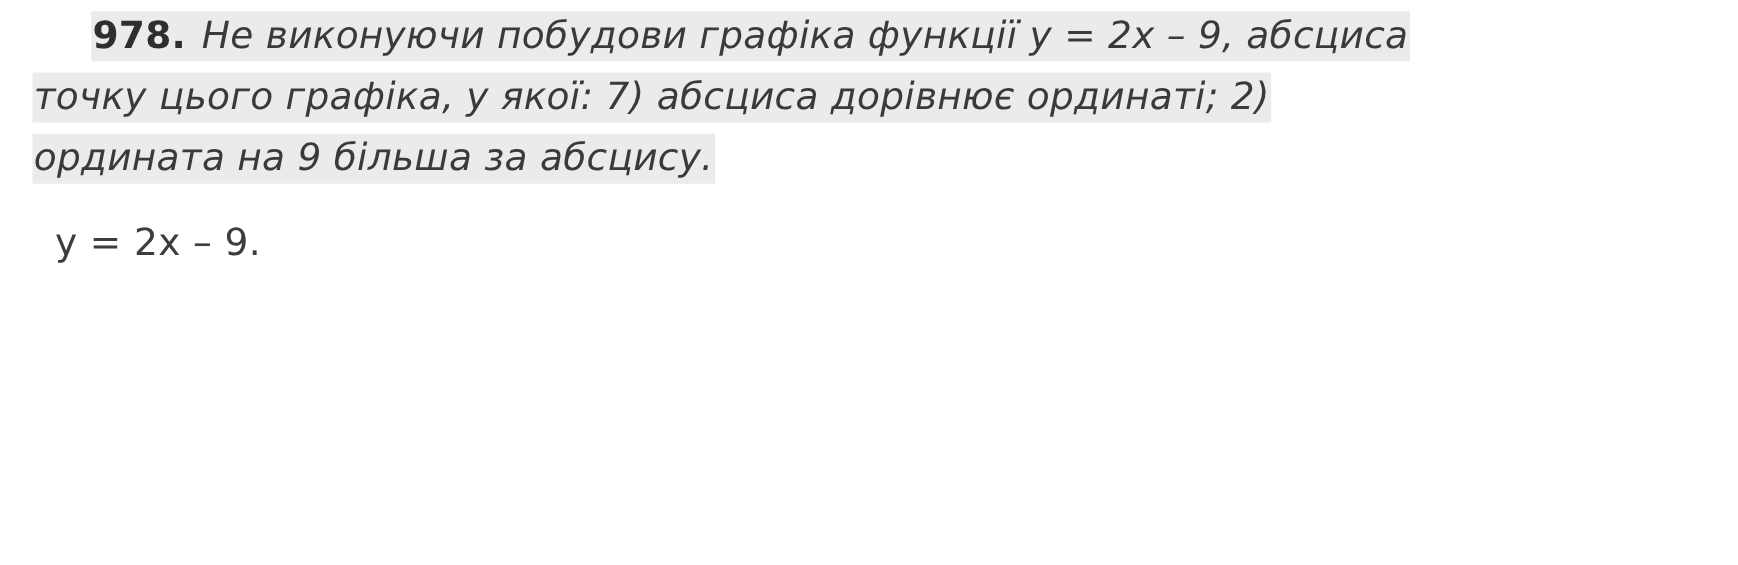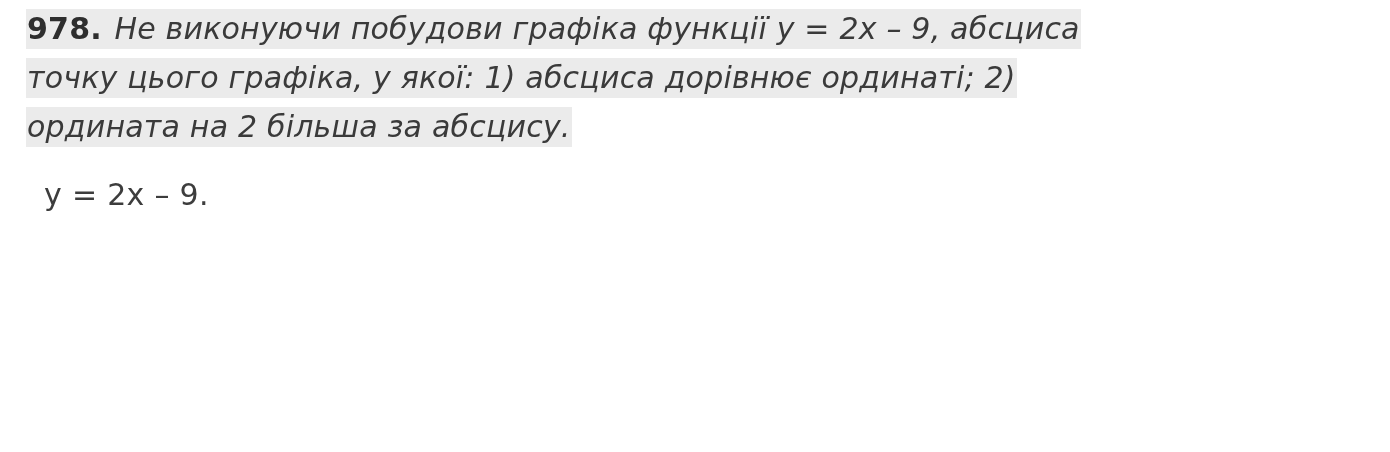--- a/index.html
+++ b/index.html
@@ -36,20 +36,21 @@
     letter-spacing: 0.2px;
   }
   .problem-line .hl {
     background: #ebebeb;
     padding: 2px 1px 3px 1px;
   }
   .problem-number {
     font-weight: bold;
     font-style: normal;
     color: #2e2e2e;
+    margin-left: 47px;
   }
   .solution-block {
     position: absolute;
     left: 44px;
     top: 168px;
     width: 1350px;
   }
   .solution-line {
     display: block;
     font-size: 30px;
@@ -59,21 +60,21 @@
     letter-spacing: 0.3px;
   }
 </style>
 </head>
 <body>
 
 <div class="page">
 
   <div class="problem-block">
     <div class="problem-line"><span class="problem-number hl">978. </span><span class="hl">Не виконуючи побудови графіка функції y = 2x – 9, абсциса</span></div>
-    <div class="problem-line"><span class="hl">точку цього графіка, у якої: 1) абсциса дорівнює ординаті; 2)</span></div>
-    <div class="problem-line"><span class="hl">ордината на 2 більша за абсцису.</span></div>
+    <div class="problem-line"><span class="hl">точку цього графіка, у якої: 7) абсциса дорівнює ординаті; 2)</span></div>
+    <div class="problem-line"><span class="hl">ордината на 9 більша за абсцису.</span></div>
   </div>
 
   <div class="solution-block">
     <div class="solution-line">y = 2x – 9.</div>
   </div>
 
 </div>
 
 </body></html>

